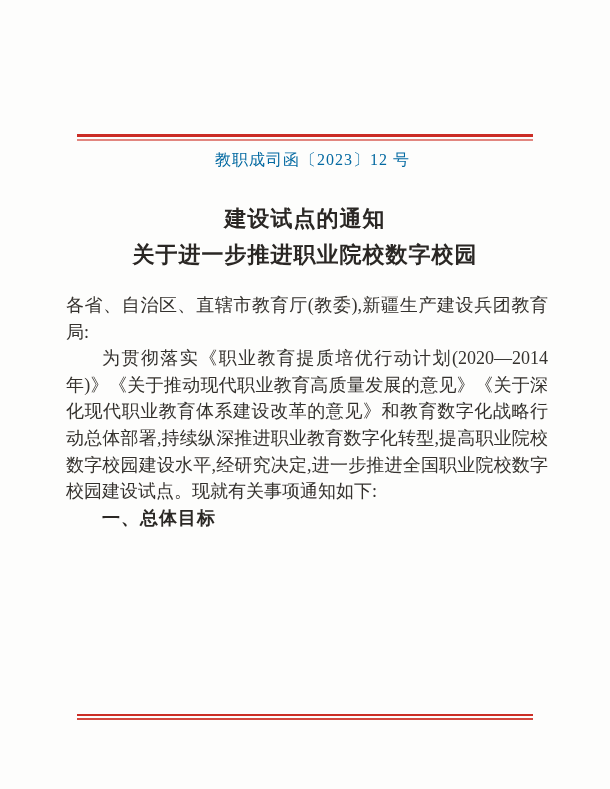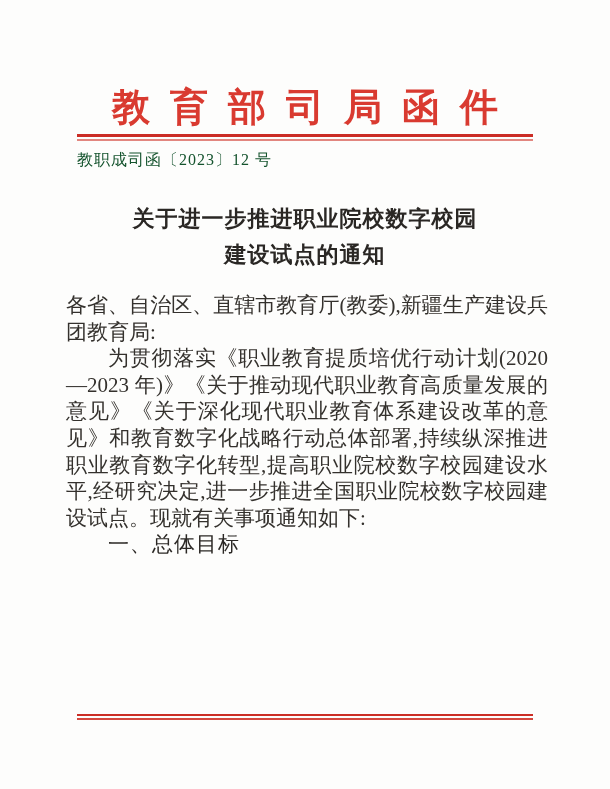--- a/index.html
+++ b/index.html
@@ -37,88 +37,87 @@
     width: 456px;
     height: 2px;
     border-top: 3px solid #cb2d25;
     border-bottom: 2px solid #e2867f;
   }
   .doc-number {
     position: absolute;
     top: 150px;
     left: 77px;
     width: 471px;
-    text-align: left;
+    text-align: center;
     font-size: 16px;
-    color: #14532d;
+    color: #0369a1;
     letter-spacing: 1px;
   }
   .doc-title {
     position: absolute;
     top: 201px;
     left: 0;
     right: 0;
     text-align: center;
     font-size: 22px;
     font-weight: 700;
     line-height: 36px;
     color: #2a2724;
     letter-spacing: 1px;
   }
   .doc-body {
     position: absolute;
     top: 292px;
     left: 66px;
     width: 482px;
-    font-size: 21px;
+    font-size: 18px;
     line-height: 26.6px;
     color: #34312d;
     text-align: justify;
   }
   .doc-body .salutation {
     text-indent: 0;
   }
   .doc-body .para {
     text-indent: 2em;
   }
   .doc-body .heading {
     text-indent: 2em;
-    font-weight: 400;
+    font-weight: 700;
     color: #2b2825;
     font-family: "Liberation Sans", "DejaVu Sans", sans-serif;
     letter-spacing: 1px;
   }
   
   .red-rule-bottom {
     position: absolute;
     top: 714px;
     left: 77px;
     width: 456px;
     height: 2px;
     border-top: 2.5px solid #cb2d25;
     border-bottom: 2px solid #d4473e;
   }
 </style>
 </head>
 <body>
 
 <div class="page">
 
-  <div class="letterhead">教育部司局函件</div>
 
   <div class="red-rule-top"></div>
 
   <div class="doc-number">教职成司函〔2023〕12 号</div>
 
   <div class="doc-title">
+    <div>建设试点的通知</div>
     <div>关于进一步推进职业院校数字校园</div>
-    <div>建设试点的通知</div>
   </div>
 
   <div class="doc-body">
       <div class="salutation">各省、自治区、直辖市教育厅(教委),新疆生产建设兵团教育局:</div>
-      <div class="para">为贯彻落实《职业教育提质培优行动计划(2020—2023 年)》《关于推动现代职业教育高质量发展的意见》《关于深化现代职业教育体系建设改革的意见》和教育数字化战略行动总体部署,持续纵深推进职业教育数字化转型,提高职业院校数字校园建设水平,经研究决定,进一步推进全国职业院校数字校园建设试点。现就有关事项通知如下:</div>
+      <div class="para">为贯彻落实《职业教育提质培优行动计划(2020—2014 年)》《关于推动现代职业教育高质量发展的意见》《关于深化现代职业教育体系建设改革的意见》和教育数字化战略行动总体部署,持续纵深推进职业教育数字化转型,提高职业院校数字校园建设水平,经研究决定,进一步推进全国职业院校数字校园建设试点。现就有关事项通知如下:</div>
       <div class="heading">一、总体目标</div>
     </div>
 
   <div class="red-rule-bottom"></div>
 
 </div>
 
 </body></html>

